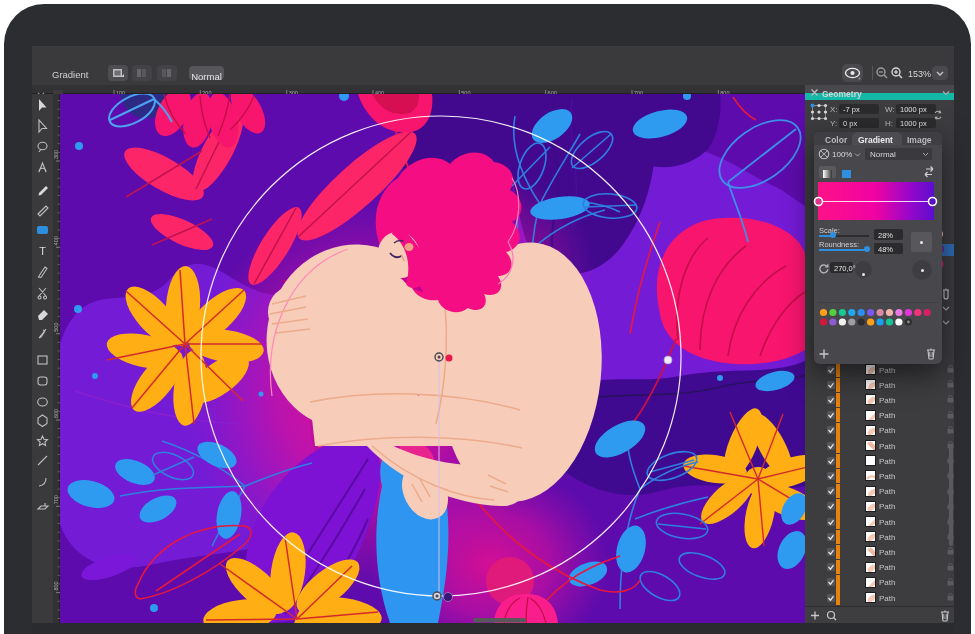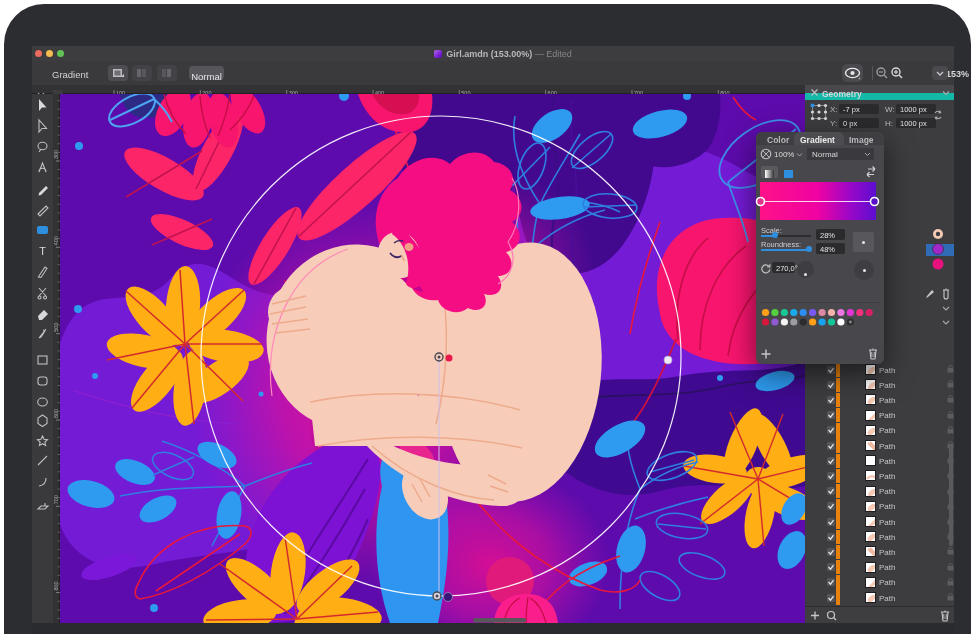--- a/index.html
+++ b/index.html
@@ -22,21 +22,21 @@
   
   #rulertop { left:18px; top:39px; width:755px; height:9px; background:#323235; border-bottom:1px solid #212124;}
   #rulerleft { left:21px; top:48px; width:7px; height:529px; background:#323235; border-right:1px solid #212124;}
   
   #tools { left:0; top:48px; width:21px; height:529px; background:#3a3a3d; }
   
   #canvas { left:28px; top:48px; width:745px; height:529px; background:#5d0bac; overflow:hidden; }
   
   #dock { left:773px; top:39px; width:149px; height:538px; background:#3d3d40; }
   
-  #fpanel { left:724px; top:86px; width:128px; height:232px; background:#48484c;
+  #fpanel { left:782px; top:86px; width:128px; height:232px; background:#48484c;
     border-radius:6px; box-shadow:0 10px 30px rgba(0,0,0,0.55); z-index:30;padding-left:28px; }
   #bottombar { left:0; top:577px; width:922px; height:15px; background:#2a2b2e; }
   .gl { font-size:8px; color:#b9b9bc; }
   .gfield { height:10px; background:#2b2b2e; border-radius:2px; font-size:7.5px; color:#e2e2e4;
     padding:1px 0 0 4px; }
   .ftab { font-size:8.5px; font-weight:bold; }
   .flab { font-size:7.5px; color:#cfcfd2; }
   .ffield { width:29px; height:11px; background:#2b2b2e; border-radius:2px; font-size:7.5px;
     color:#e2e2e4; padding:1.5px 0 0 4px; }
   .lrow { position:absolute; left:0; width:149px; height:15.2px;margin-left:12px; }
@@ -47,26 +47,20 @@
     border:0.5px solid #1d1d1f; overflow:hidden;}
   .lrow .nm { position:absolute; left:62px; top:3.5px; font-size:8px; color:#c6c6c9; }
   .lrow .lk { position:absolute; left:130px; top:3px; font-size:7px; color:#646468; opacity:0.75; }
   .lrow svg, .cb svg, .th svg { display:block; }
 </style>
 </head>
 <body>
 <div id="stage">
   <div class="abs" id="bezel">
     <div class="abs" id="win">
-      <div class="abs" id="titlebar">
-        <div class="abs tl" style="left:2.5px; background:#ed6a5e;"></div>
-        <div class="abs tl" style="left:13.5px; background:#f5bd4f;"></div>
-        <div class="abs tl" style="left:24.5px; background:#61c454;"></div>
-        <div class="abs" id="title"><span style="display:inline-block; width:8px; height:8px; border-radius:2px; background:linear-gradient(135deg,#b26ae8,#7a1fd8 60%,#5a10b0); vertical-align:-1px; margin-right:4px;"></span>Girl.amdn (153.00%) <span class="dim">— Edited</span></div>
-      </div>
       <div class="abs" id="toolbar">
         <div class="abs tlabel" style="left:20px; top:8px; font-size:9.5px; color:#d2d2d4;">Gradient</div>
         <div class="abs tbtn" style="left:76px; top:4px; width:20px; height:16px; background:#4e4e52;">
           <svg width="20" height="16">
               <rect x="5" y="4" width="9" height="8" fill="#bdbdc0"></rect>
               <rect x="6.5" y="5.5" width="6" height="5" fill="#6e6e72"></rect>
               <path d="M13,12 l3,0 0,-3 z" fill="#cfcfd2"></path>
             </svg>
         </div>
         <div class="abs tbtn" style="left:100px; top:4px; width:20px; height:16px; background:#434347;">
@@ -96,21 +90,21 @@
             <circle cx="6" cy="7" r="4" fill="none" stroke="#9c9ca0" stroke-width="1.4"></circle>
             <line x1="9" y1="10" x2="12" y2="13" stroke="#9c9ca0" stroke-width="1.4"></line>
             <line x1="4" y1="7" x2="8" y2="7" stroke="#9c9ca0" stroke-width="1.2"></line>
           </svg>
         <svg class="abs" style="left:858px; top:4px;" width="14" height="16">
             <circle cx="6" cy="7" r="4" fill="none" stroke="#d8d8da" stroke-width="1.4"></circle>
             <line x1="9" y1="10" x2="12" y2="13" stroke="#d8d8da" stroke-width="1.4"></line>
             <line x1="4" y1="7" x2="8" y2="7" stroke="#d8d8da" stroke-width="1.2"></line>
             <line x1="6" y1="5" x2="6" y2="9" stroke="#d8d8da" stroke-width="1.2"></line>
           </svg>
-        <div class="abs tlabel" style="left:876px; top:7.5px; font-size:9px; font-weight:bold;margin-left:38px;">153%</div>
+        <div class="abs tlabel" style="left:876px; top:7.5px; font-size:9px; font-weight:normal;">153%</div>
         <div class="abs tbtn" style="left:900px; top:5px; width:16px; height:14px; background:#4a4a4e;">
           <svg width="16" height="14">
               <path d="M5,6 l3,3 3,-3" stroke="#c8c8ca" stroke-width="1.3" fill="none"></path>
             </svg>
         </div>
       </div>
       <div class="abs" style="left:0; top:39px; width:18px; height:9px; background:#323235; border-bottom:1px solid #212124;">
         <svg width="18" height="9">
             <path d="M6,3 l3,3 3,-3" stroke="#9a9a9e" stroke-width="1.1" fill="none"></path>
           </svg>

